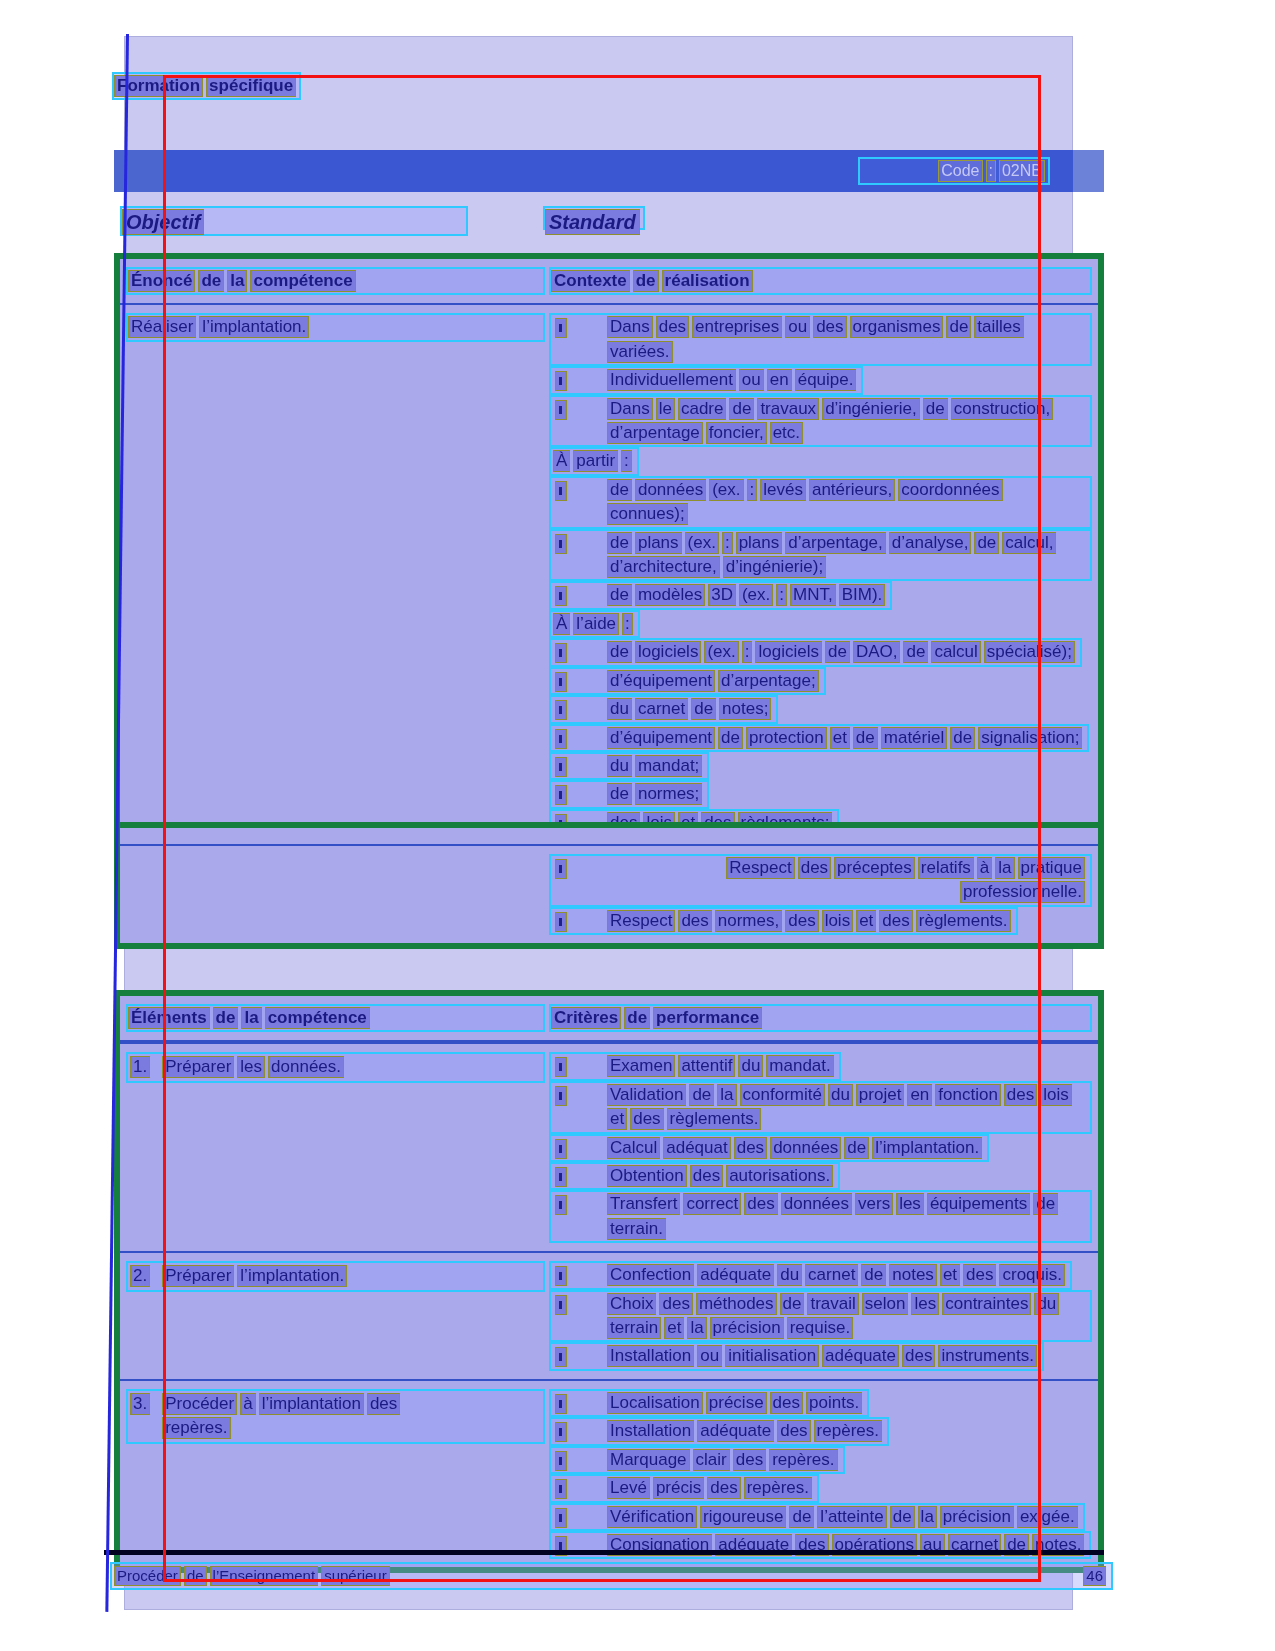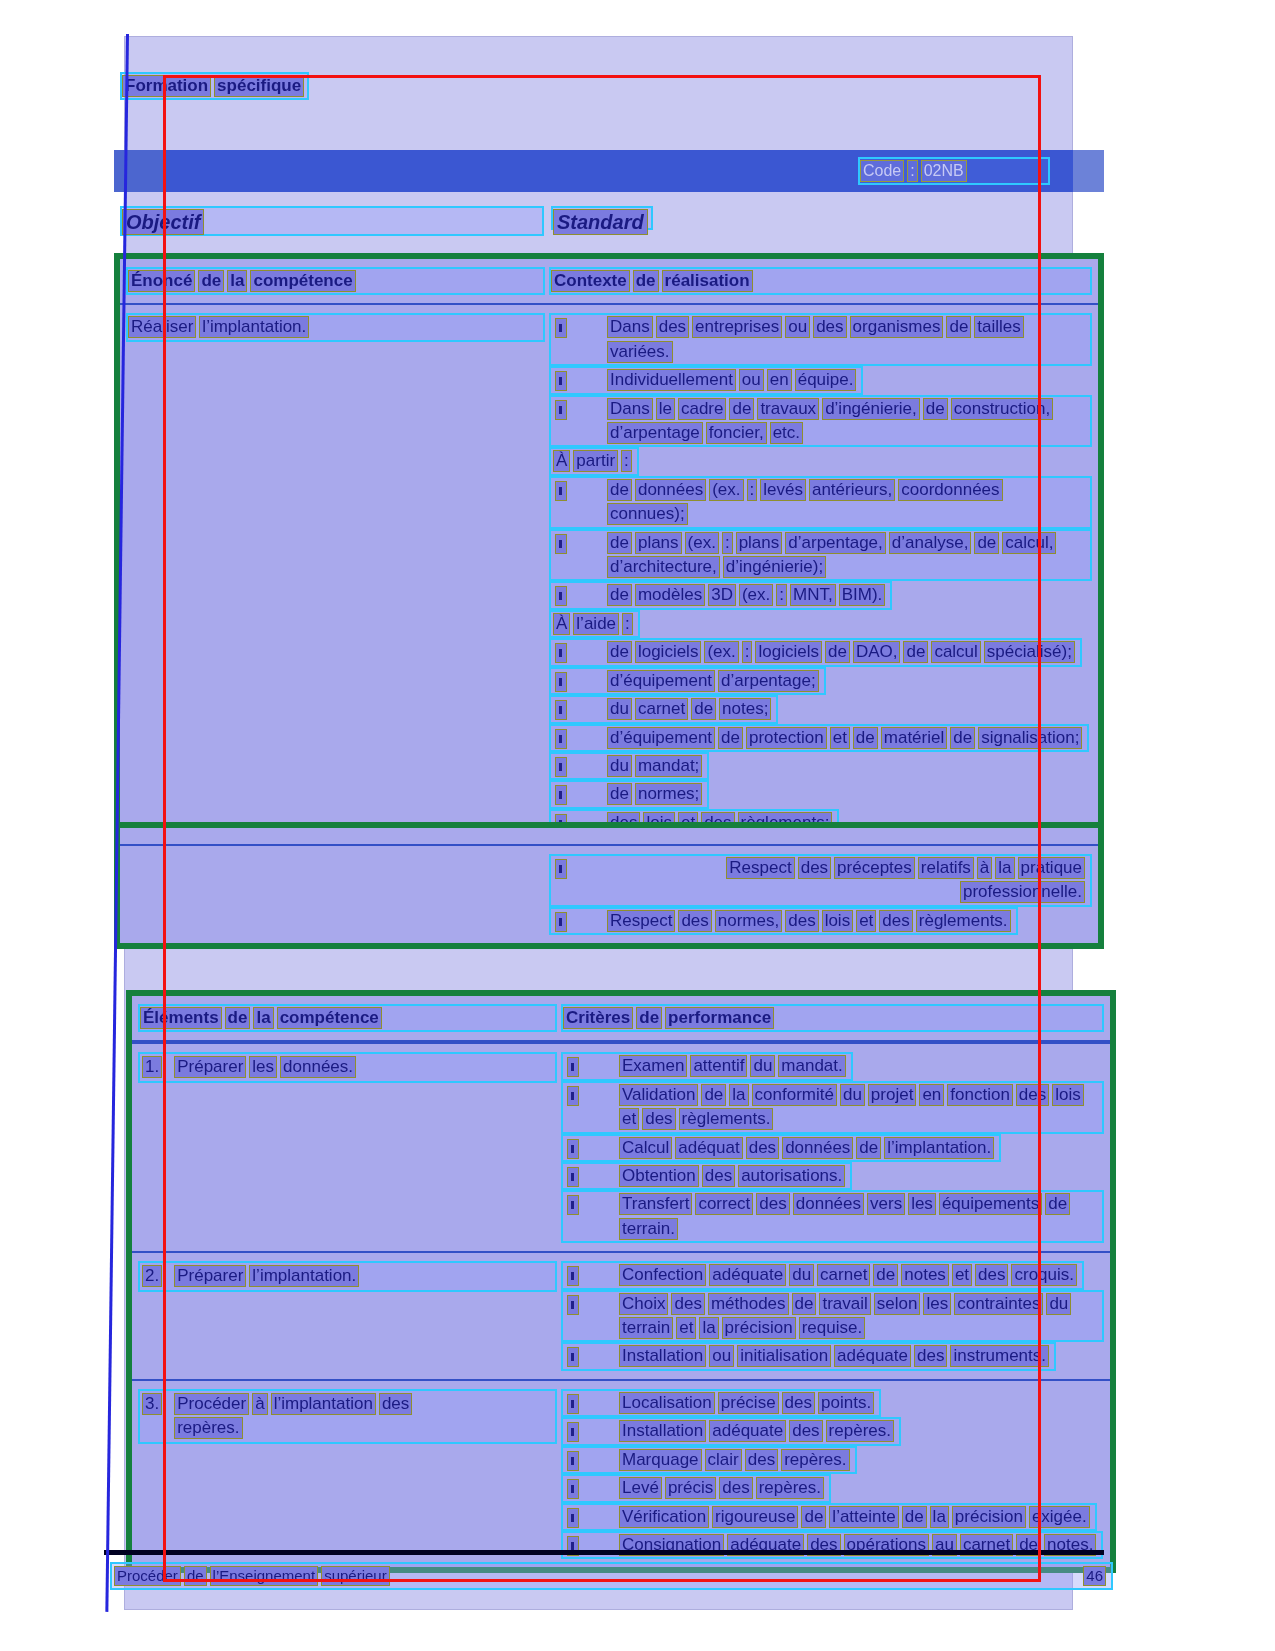--- a/index.html
+++ b/index.html
@@ -9,54 +9,54 @@
            background:#c9c9f2;border:1px solid #aeaede;box-sizing:border-box;}
   
   .red-rect{position:absolute;left:163px;top:75px;width:872px;height:1501px;
             border:3px solid #f31111;z-index:60;pointer-events:none;}
   .vline{position:absolute;left:126px;top:34px;width:3px;height:1578px;background:#2626dd;
          transform:rotate(0.75deg);transform-origin:top center;z-index:55;pointer-events:none;}
   
   .strip{border:2px solid #2fc8ff;background:rgba(150,158,246,.38);min-height:24px;
          box-sizing:border-box;display:flex;align-items:flex-start;}
   .full{width:100%;}
-  .fit{width:fit-content;max-width:100%;margin-left:8px;}
+  .fit{width:fit-content;max-width:100%;}
   
   .w{display:inline-block;background:#7b7bdf;border:1px solid #8f8f2e;color:#1a1a82;
      padding:0 2px;margin:1px 3px 1px 0;line-height:20px;font-size:17px;}
   .hlw{line-height:24.4px;}
   .bold{font-weight:bold;}
   
   .bline{margin:0;align-items:flex-start;padding:0 2px;}
   .bullet{flex:0 0 10px;height:18px;margin:3px 40px 0 2px;background:#7b7bdf;
           border:1px solid #8f8f2e;position:relative;}
   .bullet::after{content:"";position:absolute;left:3px;top:5px;width:3px;height:8px;background:#20208a;}
   .btext{flex:0 1 auto;max-width:500px;}
   .intro-strip{margin:0;padding:0 2px;}
   
   .topline{position:absolute;left:112px;top:72px;z-index:20;}
   
   .bar{position:absolute;left:114px;top:150px;width:990px;height:42px;background:#3b57d2;z-index:10;}
   .bar::before{content:"";position:absolute;left:0;top:0;width:49px;height:100%;background:#4c66cf;}
   .bar::after{content:"";position:absolute;right:0;top:0;width:31px;height:100%;background:#6c82d8;}
-  .code{position:absolute;left:744px;top:7px;width:192px;justify-content:flex-start;
+  .code{position:absolute;left:744px;top:7px;width:192px;justify-content:flex-end;
         background:rgba(80,110,230,.25);z-index:12;}
   .bar .w{background:rgba(125,125,223,.5);border-color:#9a9a3a;color:#c6c9f4;font-size:16px;}
   .codegrp{display:flex;}
   
   .titles{position:absolute;left:120px;top:206px;width:960px;height:32px;z-index:20;}
-  .obj{position:absolute;left:0;top:0;width:424px;height:30px;}
+  .obj{position:absolute;left:0;top:0;width:348px;height:30px;}
   .std{position:absolute;left:423px;top:0;height:16px;}
   .title-text .w{font-size:20px;font-style:italic;font-weight:bold;padding:1px 3px;line-height:22px;}
   
   .tbl{position:absolute;left:114px;width:990px;border:6px solid #15803d;background:#a9a9ec;
        box-sizing:border-box;z-index:15;}
   .t1{top:253px;}
   .t2{top:822px;}
-  .t3{top:990px;margin-left:12px;}
+  .t3{top:990px;}
   .trow{display:grid;grid-template-columns:429px 1fr;}
   .thead{border-bottom:2px solid #3350c6;}
   .cell{padding:8px 4px 8px 6px;box-sizing:border-box;min-width:0;}
   .c2{padding-left:0;padding-right:6px;}
   .tbody1 .c2{min-height:500px;}
   .t2 .bodyrow .c2{min-height:80px;text-align:right;}
   .t2head{max-width:470px;}
   .rrow{border-top:2px solid #3350c6;}
   .el{padding:1px 2px;}
   .num{margin-right:12px;}

